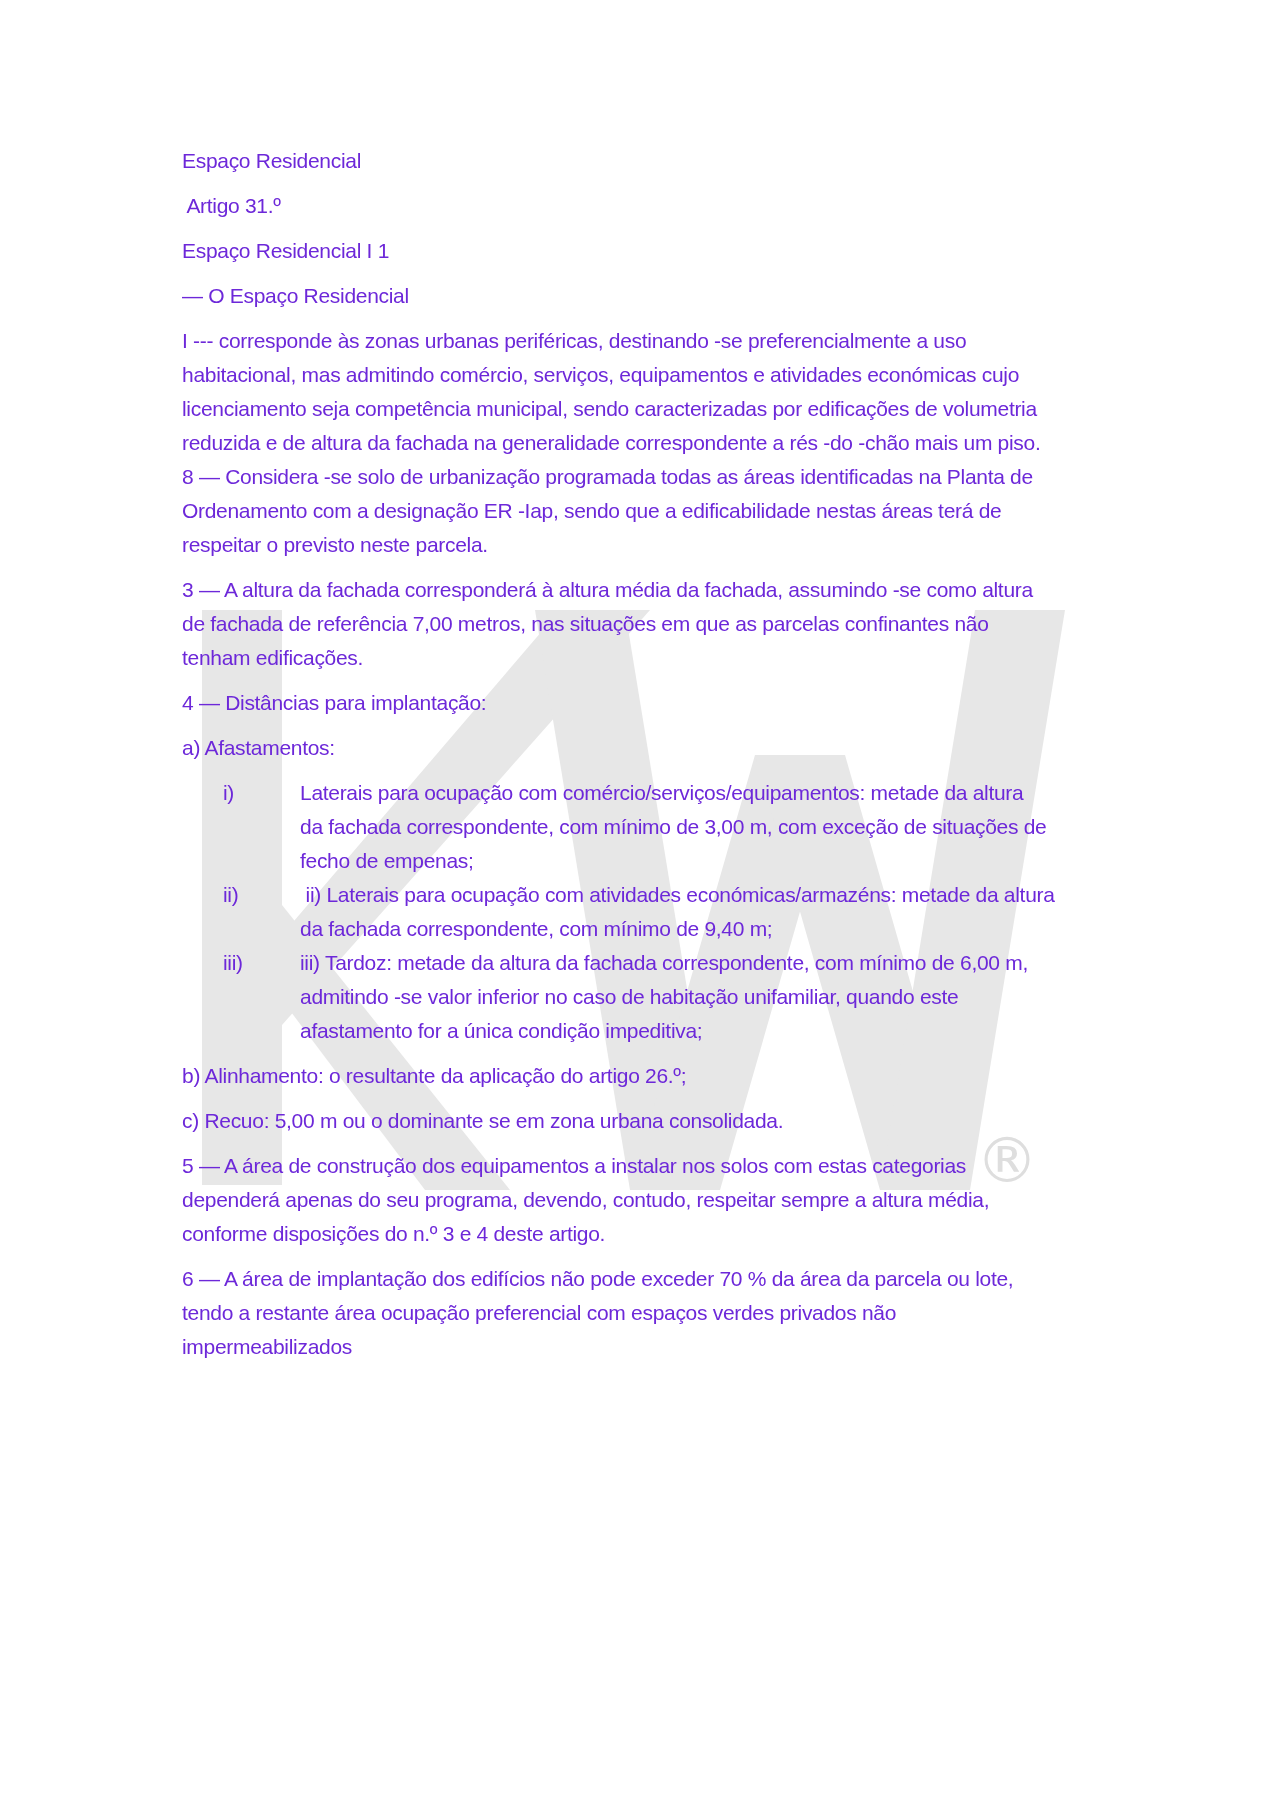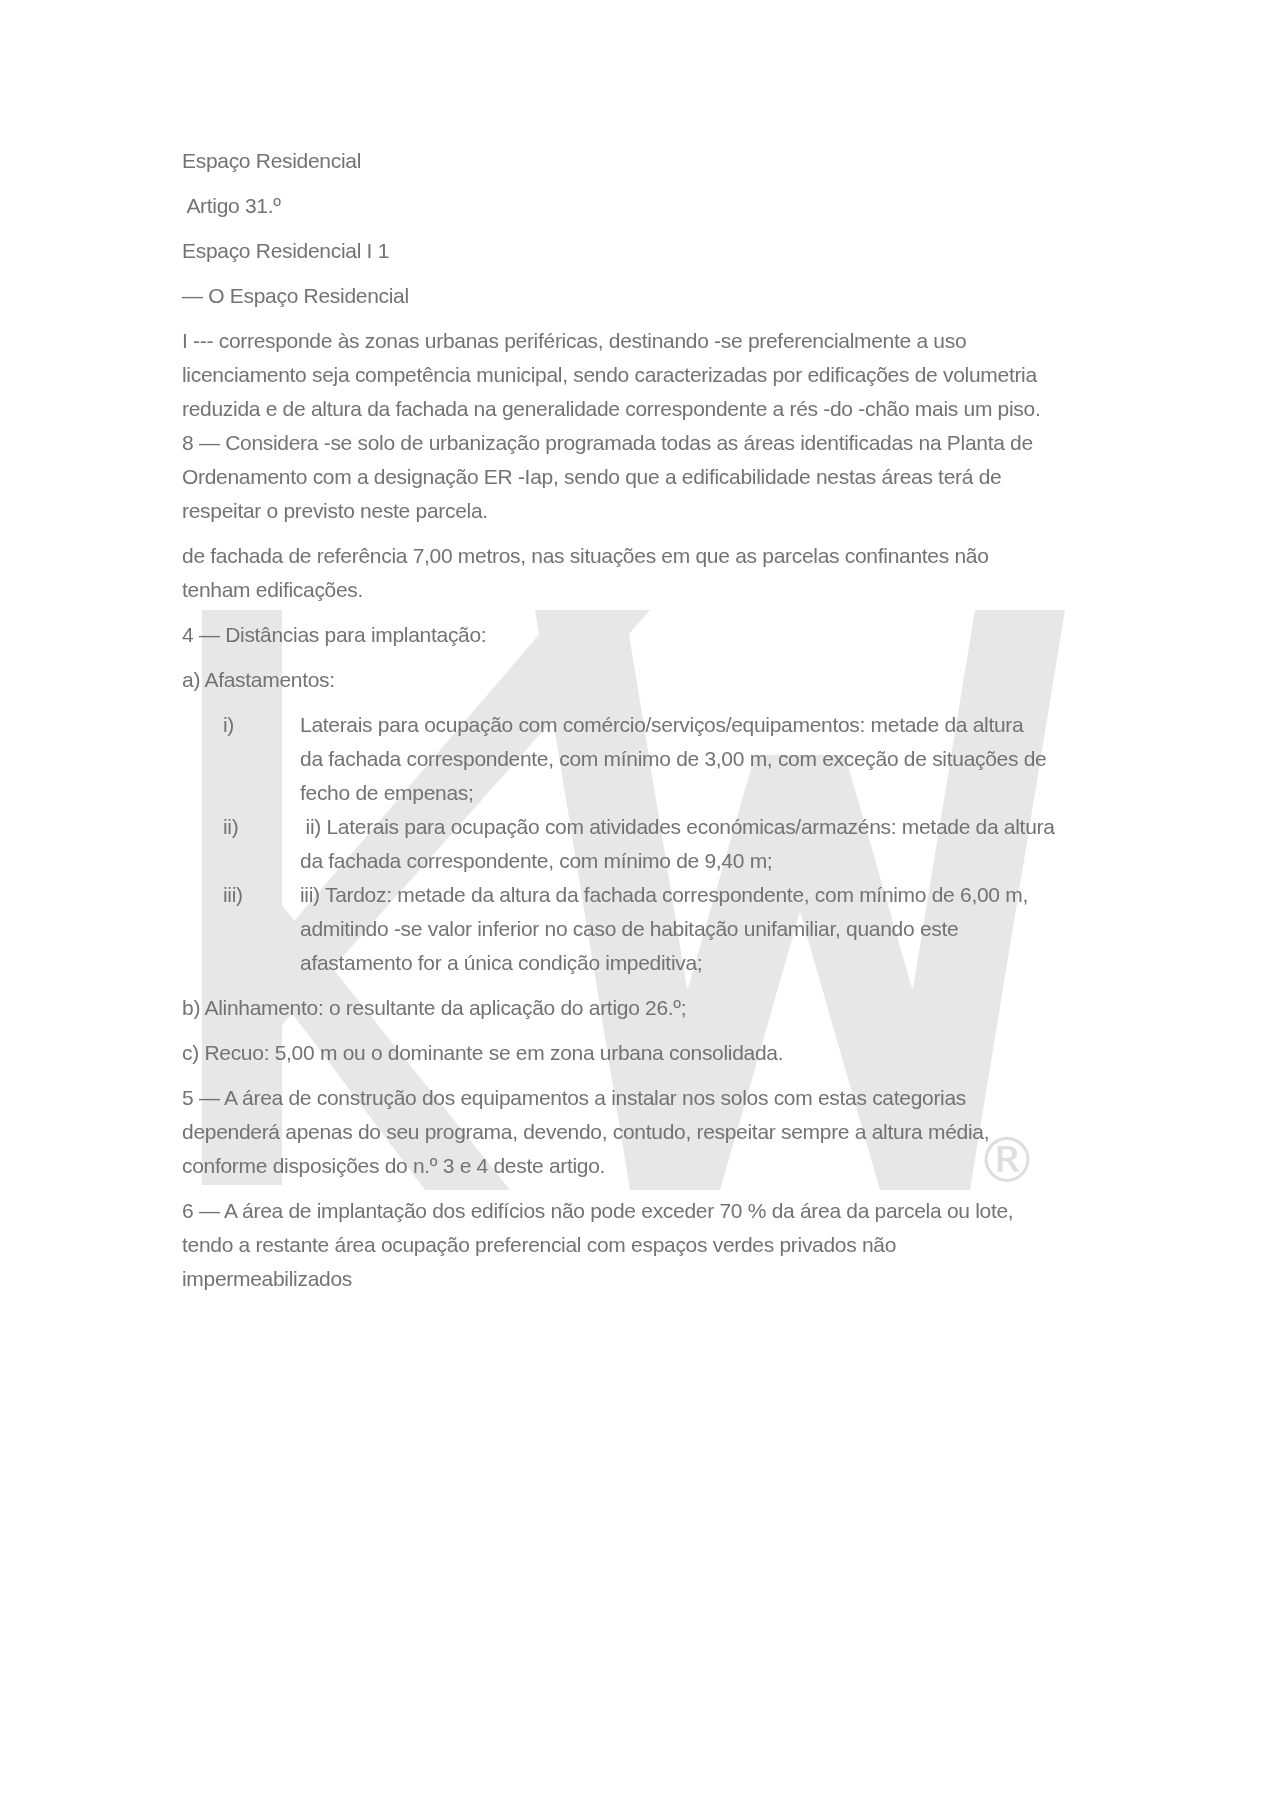--- a/index.html
+++ b/index.html
@@ -40,21 +40,21 @@
   }
   
   .content {
     position: absolute;
     left: 182px;
     top: 144px;
     width: 960px;
     font-size: 21px;
     letter-spacing: -0.3px;
     line-height: 34px;
-    color: #737373;
+    color: #6d28d9;
   }
   .para {
     margin: 0 0 11px 0;
   }
   .para.indent {
   }
   .line {
     white-space: pre;
   }
   .list {
@@ -106,27 +106,29 @@
         <div class="line"> Artigo 31.º</div>
       </div>
       <div class="para">
         <div class="line">Espaço Residencial I 1</div>
       </div>
       <div class="para">
         <div class="line">— O Espaço Residencial</div>
       </div>
       <div class="para">
         <div class="line">I --- corresponde às zonas urbanas periféricas, destinando -se preferencialmente a uso</div>
+        <div class="line">habitacional, mas admitindo comércio, serviços, equipamentos e atividades económicas cujo</div>
         <div class="line">licenciamento seja competência municipal, sendo caracterizadas por edificações de volumetria</div>
         <div class="line">reduzida e de altura da fachada na generalidade correspondente a rés -do -chão mais um piso.</div>
         <div class="line">8 — Considera -se solo de urbanização programada todas as áreas identificadas na Planta de</div>
         <div class="line">Ordenamento com a designação ER -Iap, sendo que a edificabilidade nestas áreas terá de</div>
         <div class="line">respeitar o previsto neste parcela.</div>
       </div>
       <div class="para">
+        <div class="line">3 — A altura da fachada corresponderá à altura média da fachada, assumindo -se como altura</div>
         <div class="line">de fachada de referência 7,00 metros, nas situações em que as parcelas confinantes não</div>
         <div class="line">tenham edificações.</div>
       </div>
       <div class="para">
         <div class="line">4 — Distâncias para implantação:</div>
       </div>
       <div class="para">
         <div class="line">a) Afastamentos:</div>
       </div>
       <div class="list">

